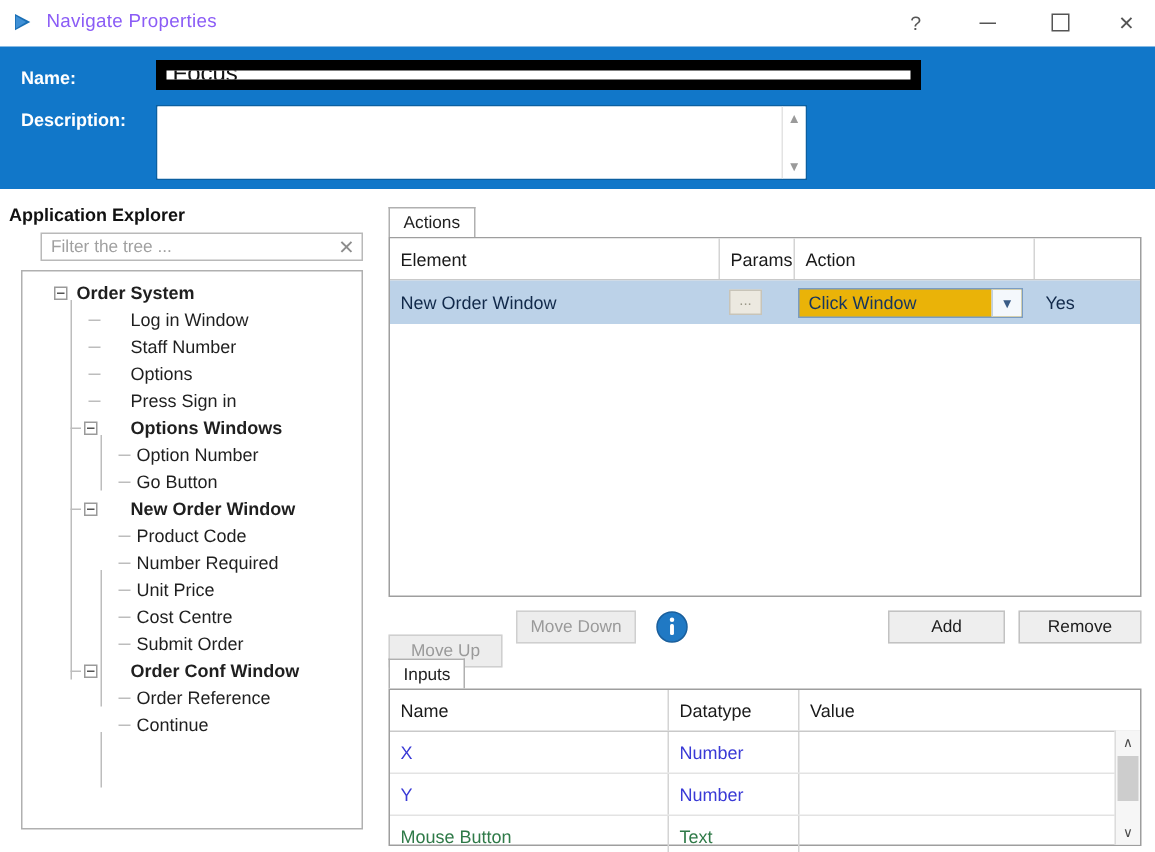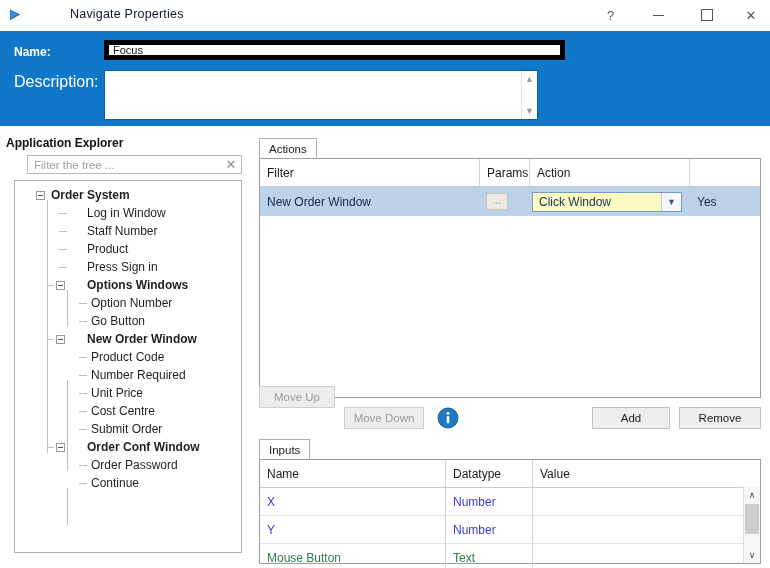--- a/index.html
+++ b/index.html
@@ -9,39 +9,39 @@
     font-family:"Liberation Sans", sans-serif;
     font-size:12px;
     color:#1f1f1f;
     -webkit-font-smoothing:antialiased;
   }
   .app{position:relative;width:770px;height:568px;background:#fff;}
 
   
   .titlebar{position:absolute;left:0;top:0;width:770px;height:30px;background:#fff;}
   .title-icon{position:absolute;left:8px;top:7px;width:18px;height:16px;}
-  .title-text{position:absolute;left:31px;top:7px;font-size:12.5px;color:#0f172a;
-    letter-spacing:.2px;white-space:nowrap;margin-left:39px;}
+  .title-text{position:absolute;left:31px;top:7px;font-size:12.5px;color:#8b5cf6;
+    letter-spacing:.2px;white-space:nowrap;}
   .wbtn{position:absolute;top:0;width:45px;height:30px;display:flex;align-items:center;
     justify-content:center;color:#555;font-size:13px;cursor:default;}
   .wb-help{left:588px;}
   .wb-min{left:636px;}
   .wb-max{left:684px;}
   .wb-close{left:732px;width:38px;}
   .glyph-min{display:block;width:11px;height:1px;background:#555;}
   .glyph-max{display:block;width:10px;height:10px;border:1px solid #555;}
 
   
   .banner{position:absolute;left:0;top:31px;width:770px;height:95px;background:#1177c9;}
   .banner-inner{position:absolute;left:0;top:0;right:0;bottom:0;border-radius:12px;}
   .lbl-name{position:absolute;left:14px;top:14px;color:#fff;font-size:12px;font-weight:600;}
-  .lbl-desc{position:absolute;left:14px;top:42px;color:#fff;font-size:16px;font-weight:400;}
-  .name-input{position:absolute;left:104px;top:9px;width:461px;height:20px;
-    background:#fff;border:5px solid #000000;box-sizing:border-box;
-    font-family:"Liberation Sans",sans-serif;font-size:11px;color:#111;
+  .lbl-desc{position:absolute;left:14px;top:42px;color:#fff;font-size:12px;font-weight:700;}
+  .name-input{position:absolute;left:104px;top:9px;width:510px;height:20px;
+    background:#fff;border:7px solid #000000;box-sizing:border-box;
+    font-family:"Liberation Sans",sans-serif;font-size:16px;color:#111;
     padding:0 4px;line-height:18px;outline:none;}
   .desc-wrap{position:absolute;left:104px;top:39px;width:434px;height:50px;
     background:#fff;border:1px solid #0b5fa0;box-sizing:border-box;display:flex;}
   .desc-area{flex:1;border:none;outline:none;resize:none;padding:2px 4px;
     font-family:"Liberation Sans",sans-serif;font-size:12px;color:#111;background:#fff;}
   .desc-sb{width:15px;background:#fff;border-left:1px solid #e3e3e3;position:relative;}
   .desc-sb .ar{position:absolute;left:0;width:15px;height:14px;display:flex;
     align-items:center;justify-content:center;color:#9a9a9a;font-size:9px;}
   .desc-sb .ar.up{top:1px;}
   .desc-sb .ar.dn{bottom:1px;}
@@ -92,21 +92,21 @@
   .hcell.last{border-right:none;}
 
   .drow{display:flex;height:29px;align-items:center;box-sizing:border-box;}
   .drow.sel{background:#bcd2e8;}
   .dcell{display:flex;align-items:center;height:100%;font-size:12px;color:#11294a;
     padding-left:7px;box-sizing:border-box;}
 
   .params-btn{width:22px;height:17px;border:1px solid #c8c4b8;background:#ece9e0;
     color:#9b9888;font-size:10px;line-height:14px;text-align:center;box-sizing:border-box;
     margin-left:6px;}
-  .combo{height:20px;border:1px solid #7a9cc2;background:#fef9c3;box-sizing:border-box;
+  .combo{height:20px;border:1px solid #7a9cc2;background:#eab308;box-sizing:border-box;
     display:flex;align-items:center;position:relative;}
   .combo .ctxt{flex:1;padding-left:6px;font-size:12px;color:#16355f;}
   .combo .cbtn{width:19px;height:18px;border-left:1px solid #bfd0e3;background:#f4f8fc;
     display:flex;align-items:center;justify-content:center;color:#3a5c86;font-size:9px;}
 
   .irow{display:flex;height:28px;align-items:center;border-bottom:1px solid #e3e3e3;
     box-sizing:border-box;}
   .icell{display:flex;align-items:center;height:100%;font-size:12px;padding-left:7px;
     box-sizing:border-box;border-right:1px solid #d4d4d4;}
   .icell.last{border-right:none;}
@@ -119,21 +119,21 @@
     align-items:center;justify-content:center;color:#4a4a4a;font-size:9px;background:#f6f6f6;}
   .vsb .ar.up{top:0;}
   .vsb .ar.dn{bottom:0;}
   .vsb .thumb{position:absolute;left:1px;top:17px;width:14px;height:30px;background:#cdcdcd;}
 
   
   .btn{position:absolute;height:22px;background:#eeeeee;border:1px solid #c2c2c2;
     box-sizing:border-box;display:flex;align-items:center;justify-content:center;
     font-size:11.5px;color:#1c1c1c;}
   .btn.disabled{color:#9a9a9a;background:#ededed;border-color:#cfcfcf;}
-  .btn-moveup{left:259px;top:386px;width:76px;}
+  .btn-moveup{left:259px;top:423px;width:76px;}
   .btn-movedown{left:344px;top:407px;width:80px;}
   .btn-add{left:592px;top:407px;width:78px;}
   .btn-remove{left:679px;top:407px;width:82px;}
   .info-icon{position:absolute;left:437px;top:407px;width:22px;height:22px;}
 </style>
 </head>
 <body>
 
 <div class="app">
 
@@ -191,21 +191,21 @@
         <div class="node lv1">
           <span class="guide-h"></span>
           <span class="lbl">Log in Window</span>
         </div>
         <div class="node lv1">
           <span class="guide-h"></span>
           <span class="lbl">Staff Number</span>
         </div>
         <div class="node lv1">
           <span class="guide-h"></span>
-          <span class="lbl">Product</span>
+          <span class="lbl">Options</span>
         </div>
         <div class="node lv1">
           <span class="guide-h"></span>
           <span class="lbl">Press Sign in</span>
         </div>
         <div class="node lv1 haschild">
           <span class="exp"></span>
           <span class="guide-h"></span>
           <span class="lbl" style="font-weight: 700;">Options Windows</span>
         </div>
@@ -242,40 +242,40 @@
           <span class="guide-h"></span>
           <span class="lbl">Submit Order</span>
         </div>
         <div class="node lv1 haschild">
           <span class="exp"></span>
           <span class="guide-h"></span>
           <span class="lbl" style="font-weight: 700;">Order Conf Window</span>
         </div>
         <div class="node lv2">
           <span class="guide-h"></span>
-          <span class="lbl">Order Password</span>
+          <span class="lbl">Order Reference</span>
         </div>
         <div class="node lv2">
           <span class="guide-h"></span>
           <span class="lbl">Continue</span>
         </div>
         <span class="vline" style="left: 32px; top: 19px; height: 253px;"></span>
         <span class="vline" style="left: 52px; top: 109px; height: 37px;"></span>
         <span class="vline" style="left: 52px; top: 199px; height: 91px;"></span>
         <span class="vline" style="left: 52px; top: 307px; height: 37px;"></span>
       </div>
   </div>
 
   <div class="tab tab-actions">
     <span>Actions</span>
   </div>
 
   <div class="grid grid-actions">
     <div class="hrow">
-      <div class="hcell" style="width:220px;">Filter</div>
+      <div class="hcell" style="width:220px;">Element</div>
       <div class="hcell" style="width:50px;">Params</div>
       <div class="hcell" style="width:160px;">Action</div>
     </div>
     <div class="drow sel">
       <div class="dcell" style="width:220px;">New Order Window</div>
       <div class="dcell" style="width:50px;padding-left:0;">
         <span class="params-btn">...</span>
       </div>
       <div class="dcell" style="width:160px;padding-left:0;">
         <div class="combo" style="width:150px;margin-left:2px;">

